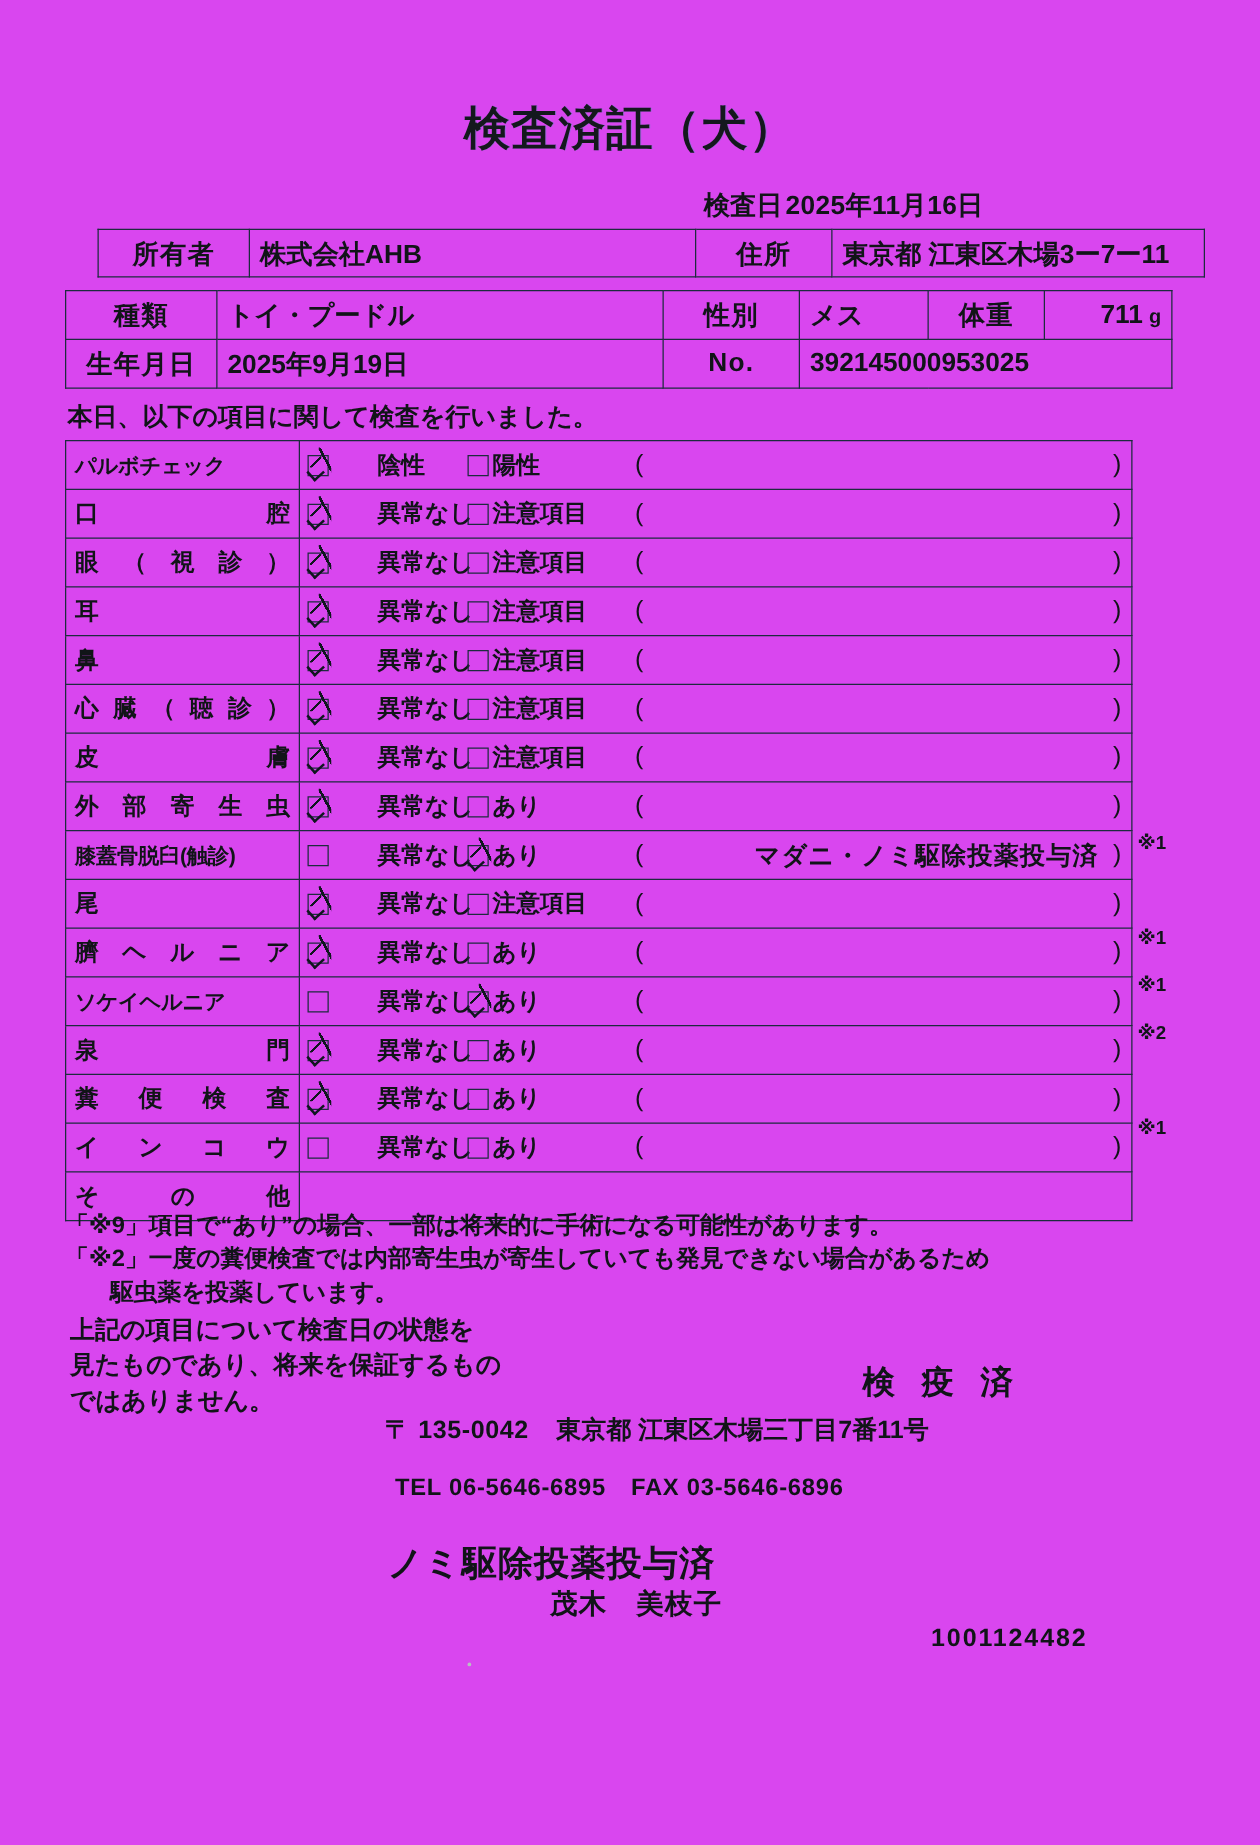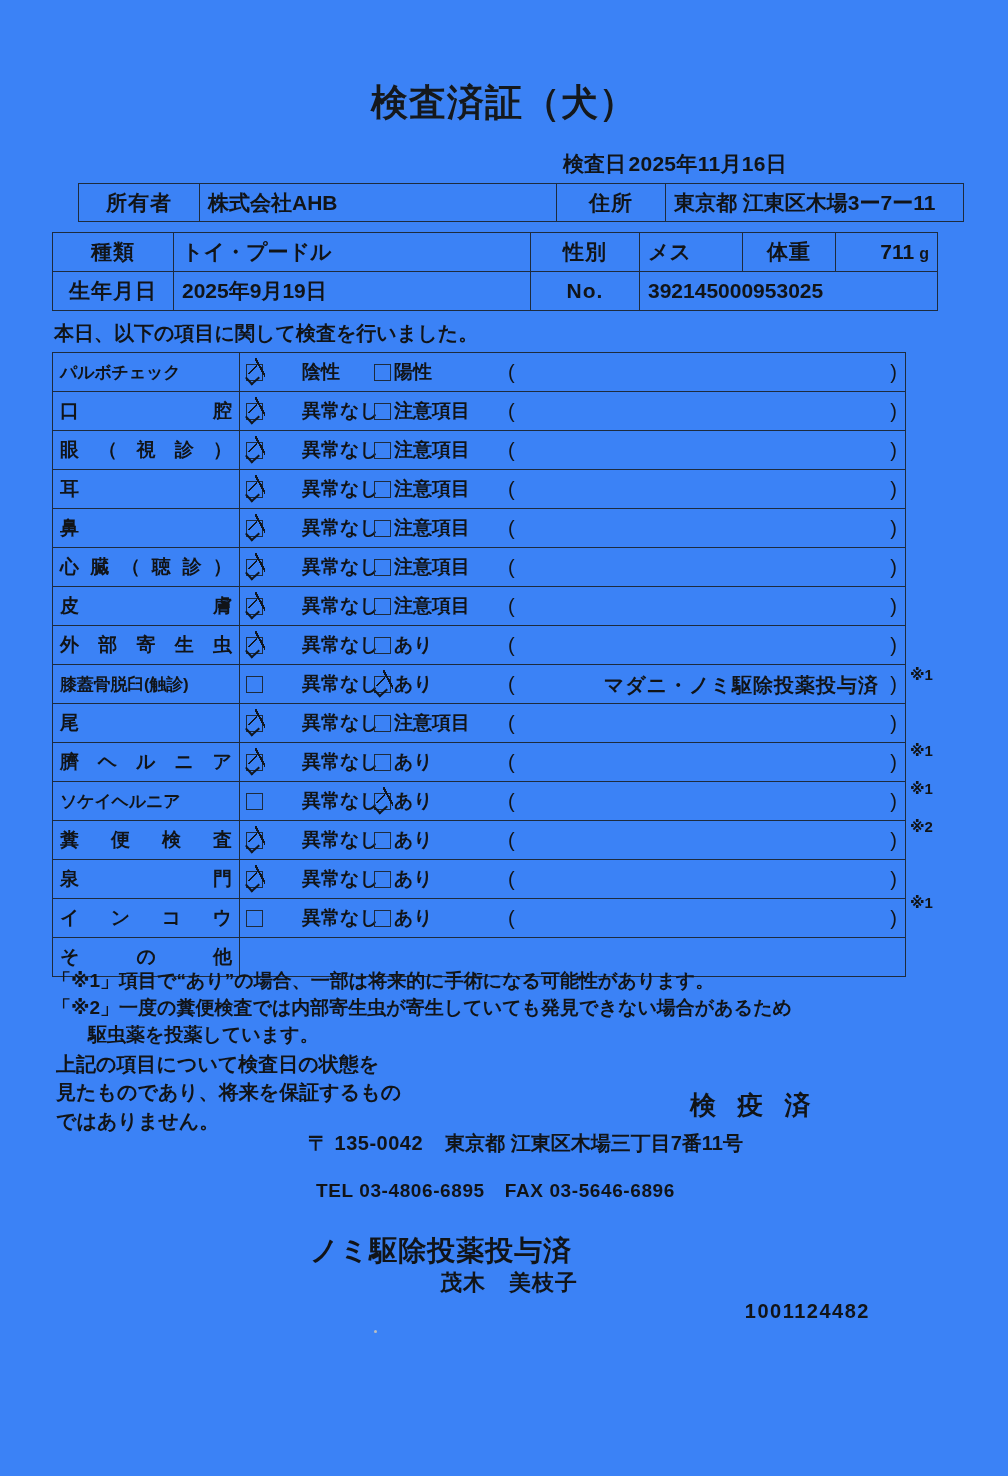--- a/index.html
+++ b/index.html
@@ -12,21 +12,21 @@
     height: 1476px;
     position: relative;
     font-family: "Liberation Sans", "DejaVu Sans", sans-serif;
     color: #111418;
     overflow: hidden;
   }
 
   .page {
     position: absolute;
     inset: 0;
-    background: #3b82f6;
+    background: #d946ef;
   }
 
   
   .doc-title {
     position: absolute;
     top: 78px;
     left: 0;
     width: 1008px;
     text-align: center;
     font-size: 37px;
@@ -545,36 +545,36 @@
             </span>
             <span class="opt opt-b">
               <span class="box checked"></span>
               <span>あり</span>
             </span>
             <span class="paren-open">(</span>
             <span class="paren-close">)</span>
           </td>
         </tr>
         <tr>
+          <td class="item-name">泉門</td>
+          <td class="opts-cell">
+            <span class="opt opt-a">
+              <span class="box checked"></span>
+              <span>異常なし</span>
+            </span>
+            <span class="opt opt-b">
+              <span class="box"></span>
+              <span>あり</span>
+            </span>
+            <span class="paren-open">(</span>
+            <span class="paren-close">)</span>
+          </td>
+        </tr>
+        <tr>
           <td class="item-name">糞便検査</td>
-          <td class="opts-cell">
-            <span class="opt opt-a">
-              <span class="box checked"></span>
-              <span>異常なし</span>
-            </span>
-            <span class="opt opt-b">
-              <span class="box"></span>
-              <span>あり</span>
-            </span>
-            <span class="paren-open">(</span>
-            <span class="paren-close">)</span>
-          </td>
-        </tr>
-        <tr>
-          <td class="item-name">泉門</td>
           <td class="opts-cell">
             <span class="opt opt-a">
               <span class="box checked"></span>
               <span>異常なし</span>
             </span>
             <span class="opt opt-b">
               <span class="box"></span>
               <span>あり</span>
             </span>
             <span class="paren-open">(</span>
@@ -616,38 +616,38 @@
       <div class="marker-cell"></div>
       <div class="marker-cell">※1</div>
       <div class="marker-cell">※1</div>
       <div class="marker-cell">※2</div>
       <div class="marker-cell"></div>
       <div class="marker-cell">※1</div>
       <div class="marker-cell"></div>
     </div>
 
   <div class="footnotes">
-    <div>「※1」項目で“あり”の場合、一部は将来的に手術になる可能性があります。</div>
+    <div>「※9」項目で“あり”の場合、一部は将来的に手術になる可能性があります。</div>
     <div>「※2」一度の糞便検査では内部寄生虫が寄生していても発見できない場合があるため</div>
     <div class="fn-indent">駆虫薬を投薬しています。</div>
   </div>
 
   <div class="disclaimer">
     <div>上記の項目について検査日の状態を</div>
     <div>見たものであり、将来を保証するもの</div>
     <div>ではありません。</div>
   </div>
 
   <div class="quarantine-stamp">検 疫 済</div>
 
   <div class="clinic-address">
     <span class="zip">〒 135-0042</span><span>東京都 江東区木場三丁目7番11号</span>
   </div>
   <div class="clinic-tel">
-    <span>TEL 03-4806-6895</span><span class="fax">FAX 03-5646-6896</span>
+    <span>TEL 06-5646-6895</span><span class="fax">FAX 03-5646-6896</span>
   </div>
   <div class="clinic-name">ノミ駆除投薬投与済</div>
   <div class="clinic-person">茂木　美枝子</div>
 
   <div class="doc-number">1001124482</div>
 
   <div class="dot-speck"></div>
 </div>
 
 </body></html>

